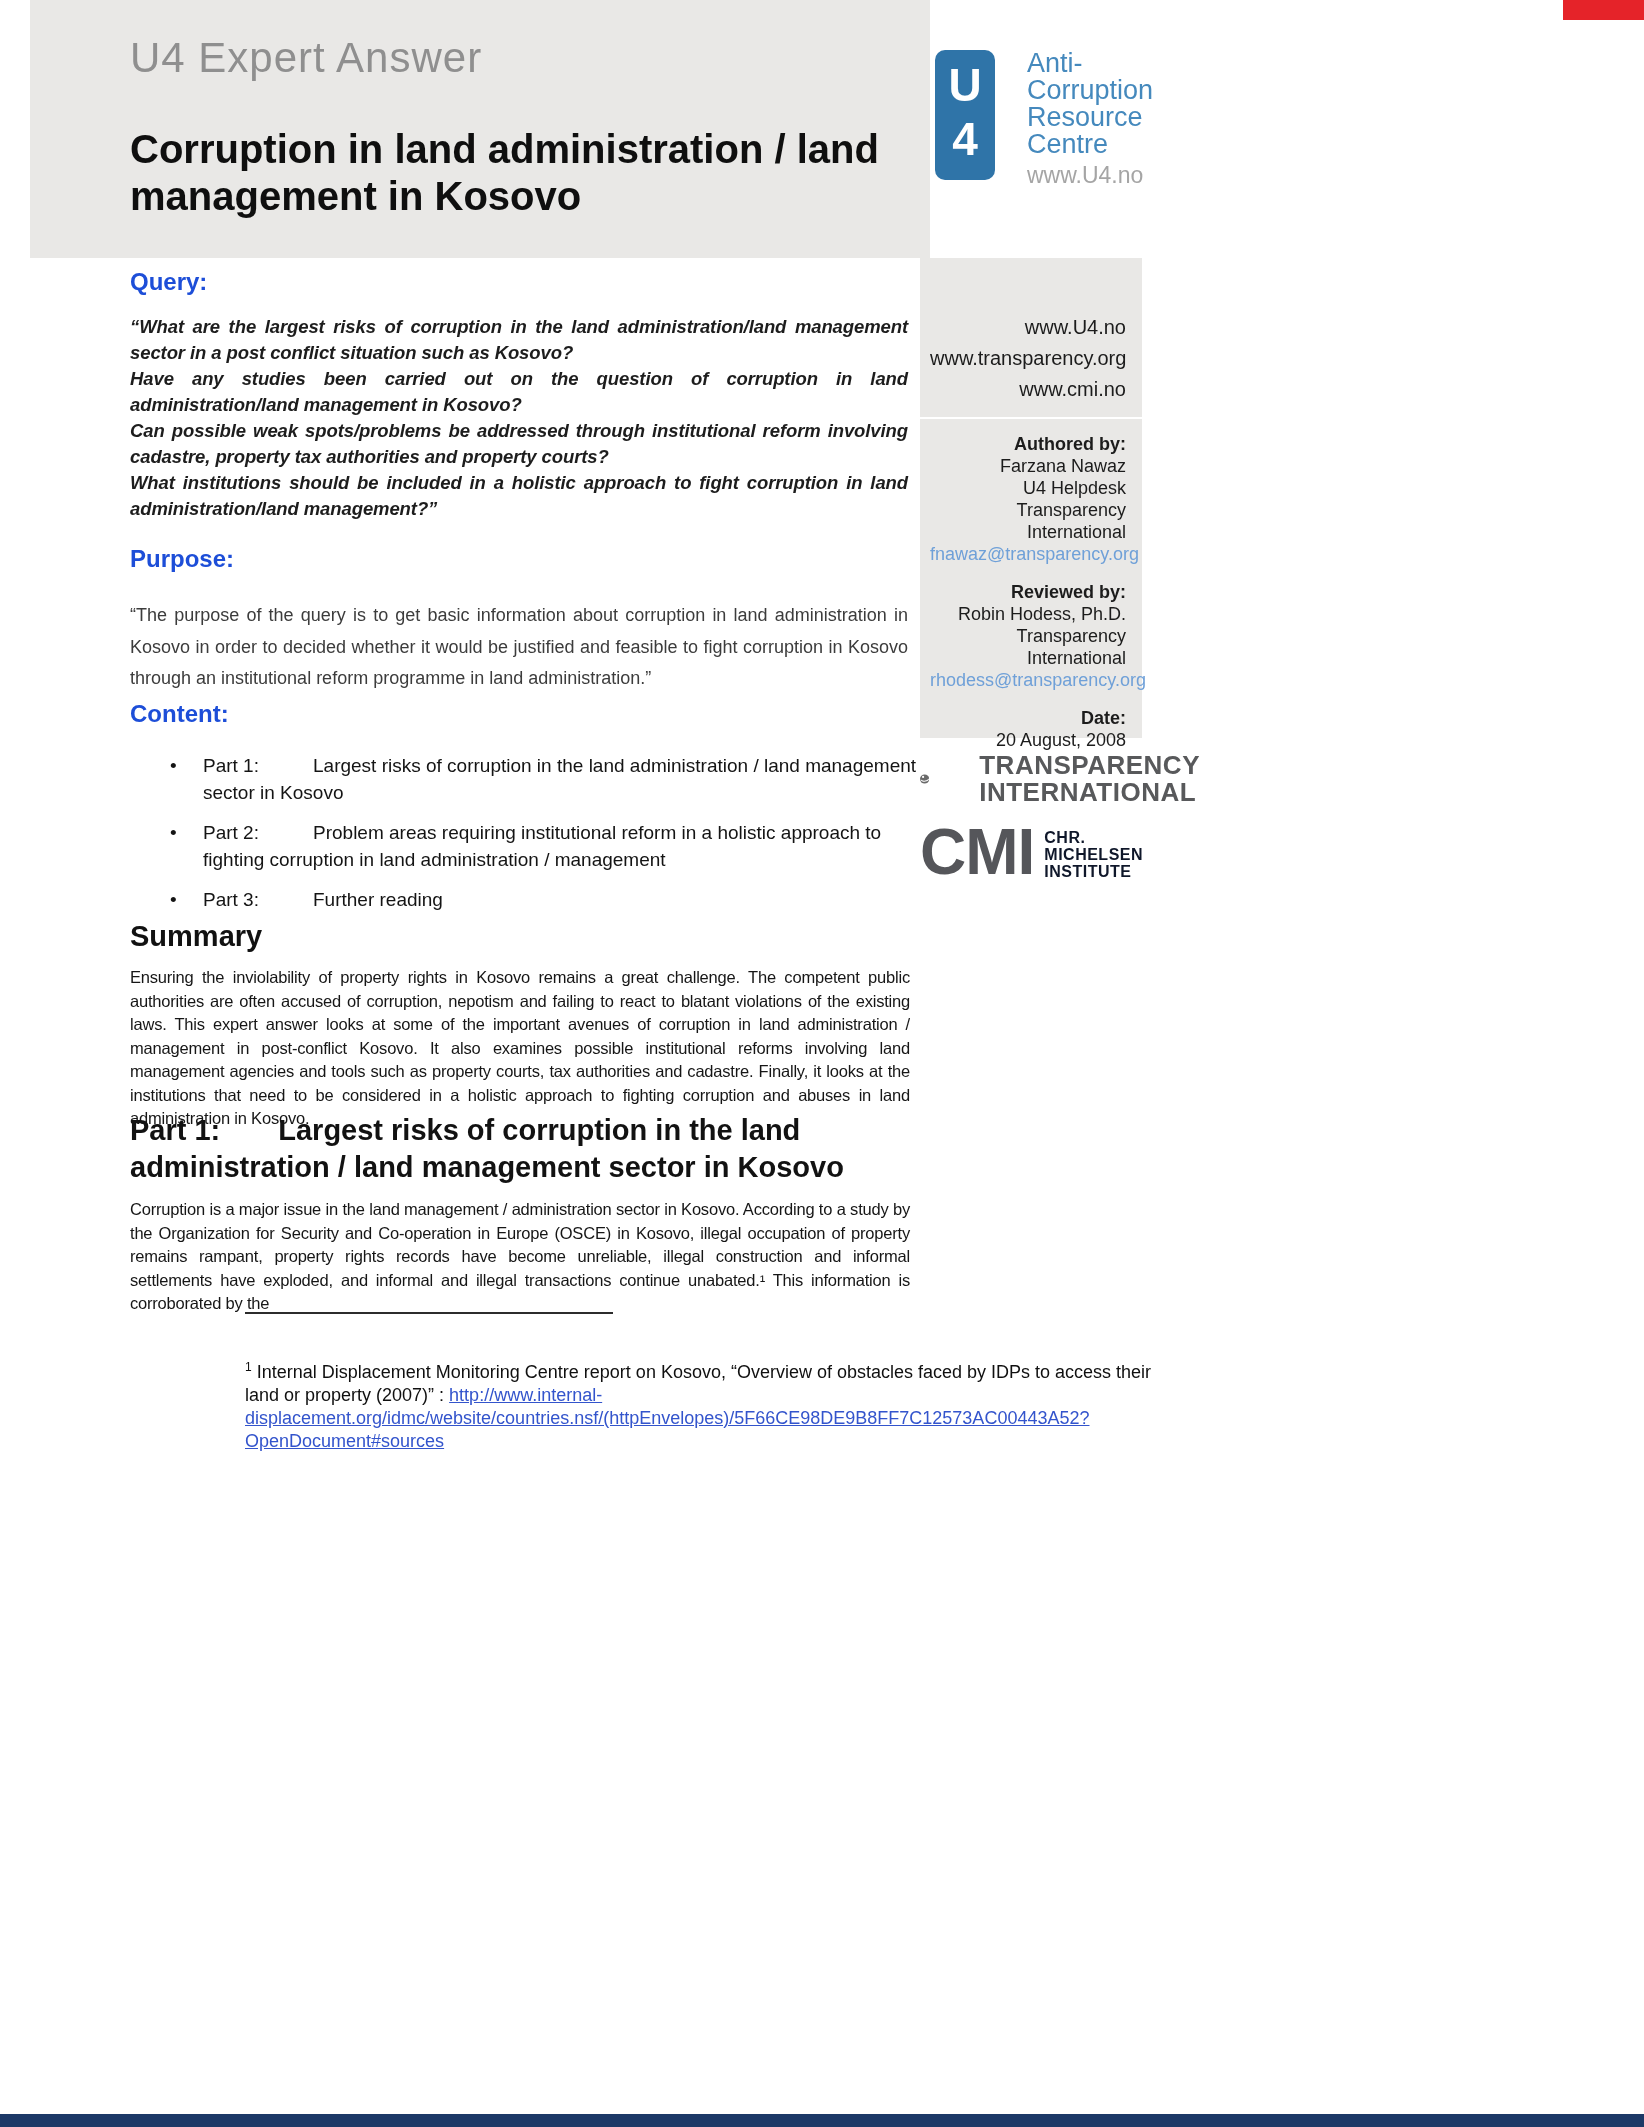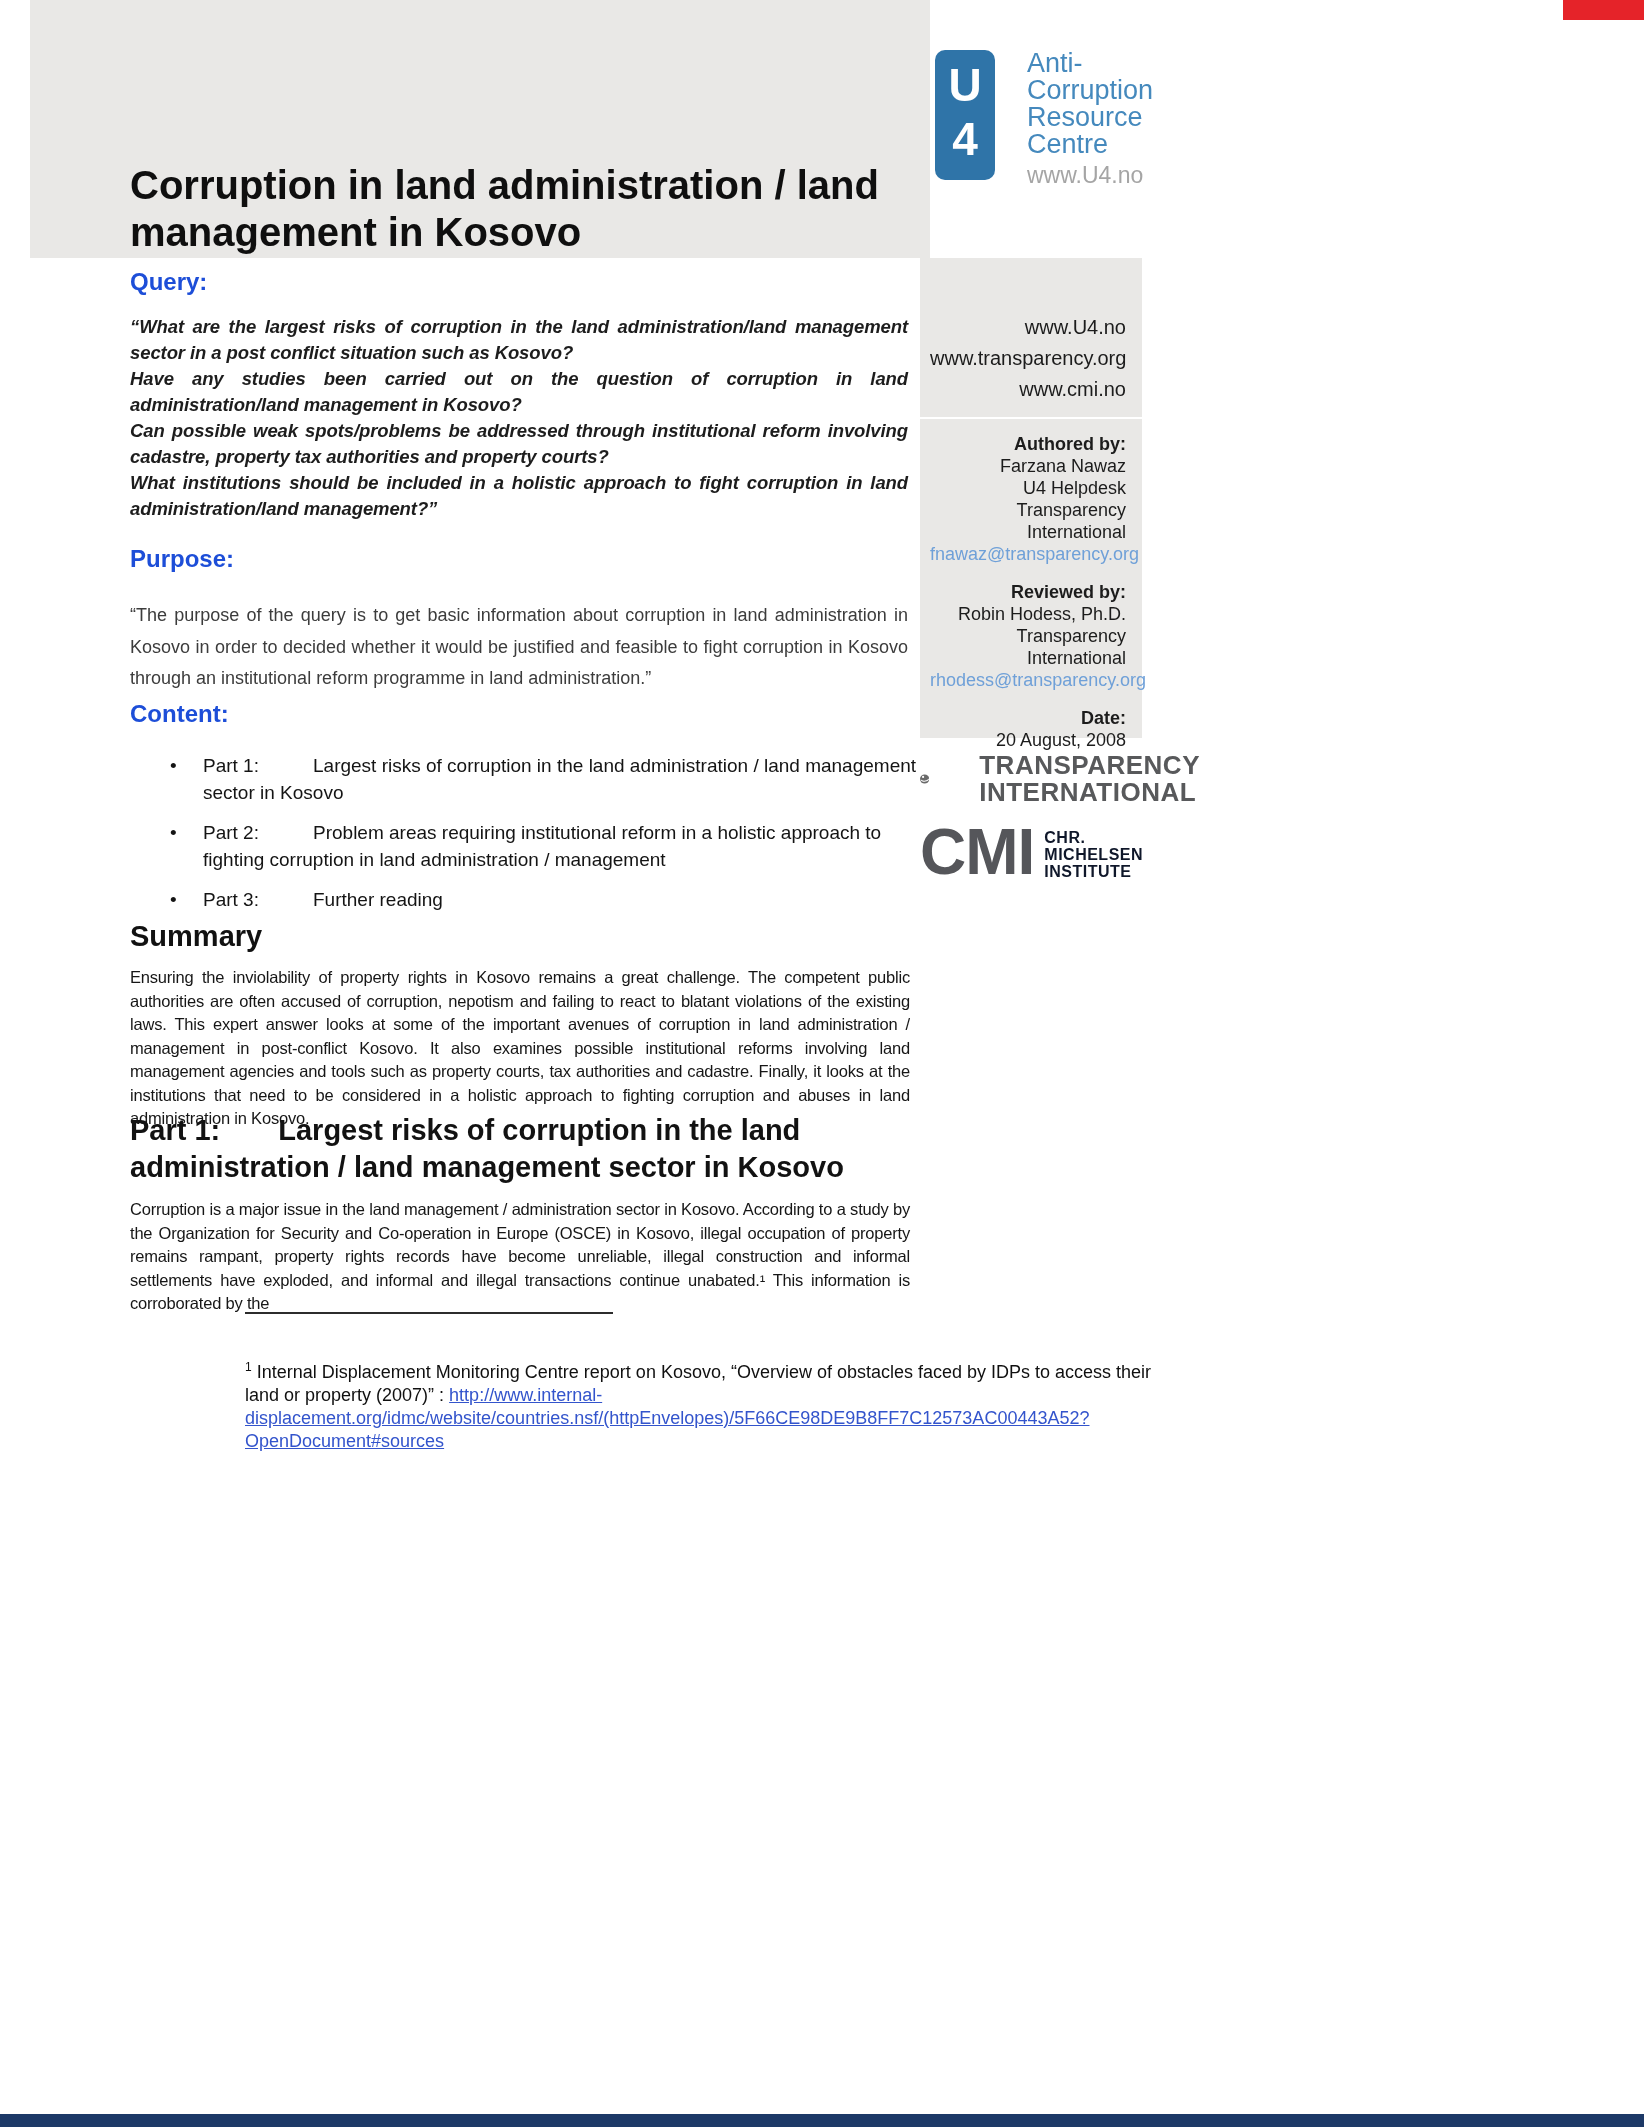--- a/index.html
+++ b/index.html
@@ -8,21 +8,21 @@
   .page { position:relative; width:1644px; height:2127px; background:#ffffff; overflow:hidden; }
 
   
   .red-left  { position:absolute; left:30px;  top:0; width:58px; height:26px; background:#e52329; }
   .red-right { position:absolute; left:1563px; top:0; width:81px; height:20px; background:#e52329; }
 
   
   .header-band { position:absolute; left:30px; top:0; width:900px; height:258px; background:#e9e8e6; }
   .series { position:absolute; left:100px; top:34px; font-size:42px; color:#8f8f8f; letter-spacing:1px; }
   .doc-title { position:absolute; left:100px; top:126px; width:810px; font-size:40px; font-weight:bold;
-               line-height:47px; color:#0f0f0f; white-space:pre-line;margin-top:36px; }
+               line-height:47px; color:#0f0f0f; white-space:pre-line; }
 
   
   .u4-logo { position:absolute; left:935px; top:50px; display:flex; }
   .u4-box { width:60px; height:130px; background:#2f74a8; border-radius:10px; color:#ffffff;
             font-weight:bold; font-size:46px; line-height:54px; text-align:center; padding-top:8px;
             white-space:pre-line; }
   .u4-side { margin-left:32px; }
   .u4-line { font-size:27px; line-height:27px; color:#4589bd; }
   .u4-url  { margin-top:4px; font-size:23px; color:#a5a5a5; }
 
@@ -81,20 +81,21 @@
 </style>
 </head>
 <body>
 
 <div class="page">
 
   <div class="red-left"></div>
   <div class="red-right"></div>
 
   <div class="header-band">
+    <div class="series">U4 Expert Answer</div>
     <h1 class="doc-title">Corruption in land administration / land
 management in Kosovo</h1>
   </div>
 
   <div class="u4-logo">
     <div class="u4-box">U
 4</div>
     <div class="u4-side">
       <div class="u4-line">Anti-</div>
       <div class="u4-line">Corruption</div>

